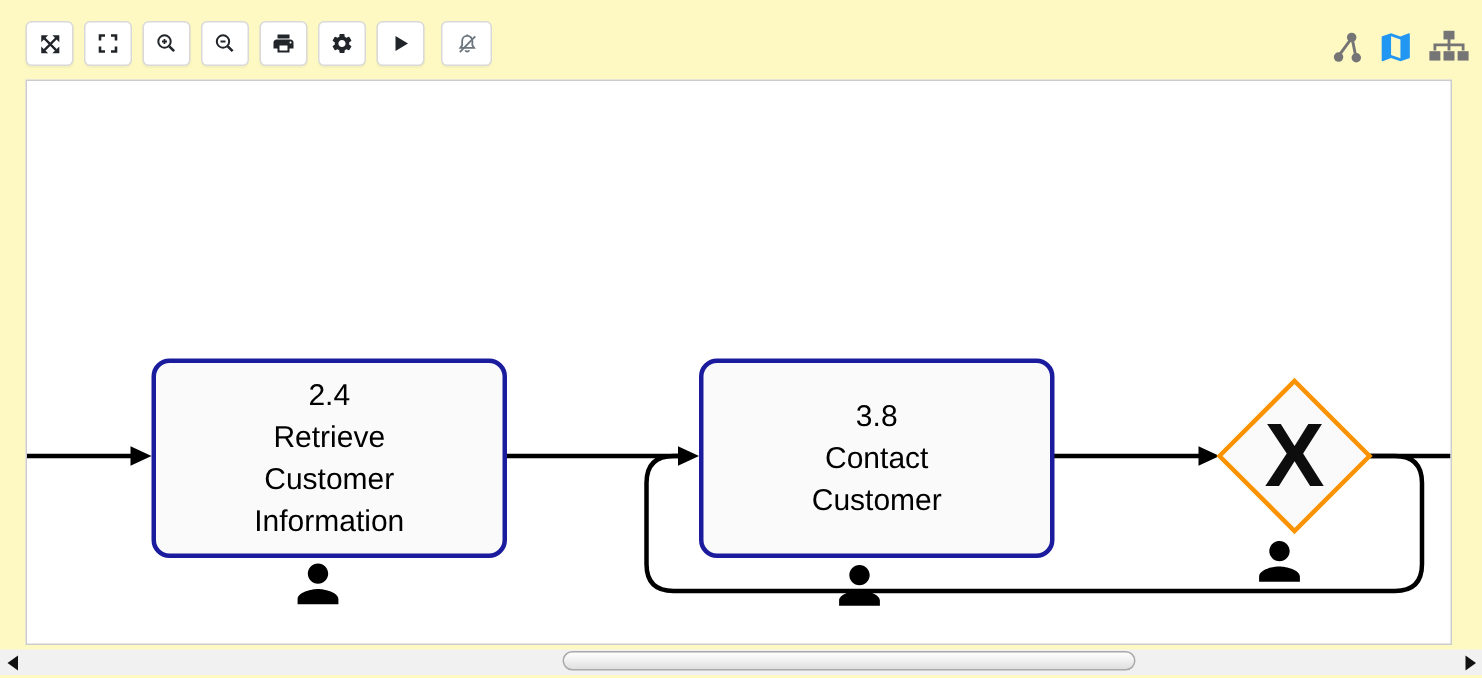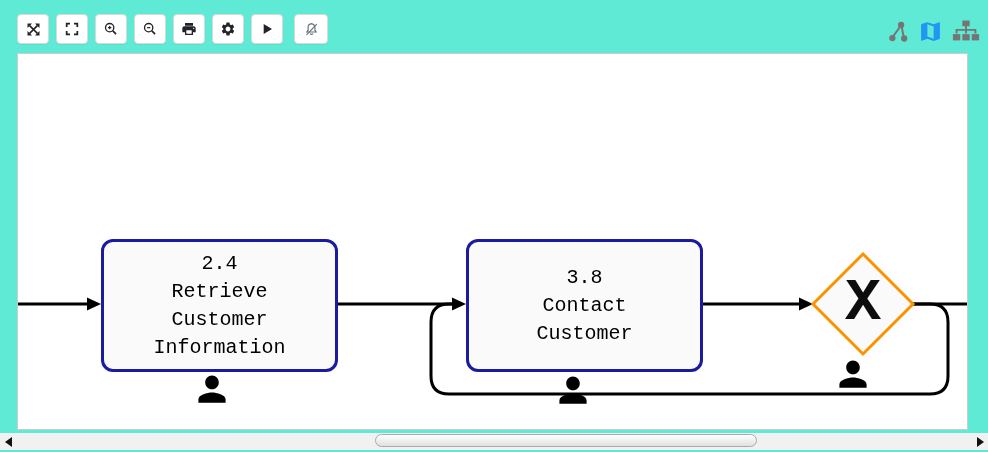--- a/index.html
+++ b/index.html
@@ -1,18 +1,18 @@
 <!DOCTYPE html>
 <html><head>
 <meta charset="utf-8">
 <style>
   html,body{margin:0;padding:0;background:#fff;}
   .screen{
-    position:relative;width:988px;height:452px;background:#5eead4;overflow:hidden;
-    font-family:Liberation Mono, monospace;color:#000;
+    position:relative;width:988px;height:452px;background:#fef9c3;overflow:hidden;
+    font-family:Liberation Sans, sans-serif;color:#000;
   }
   
   .toolbar{position:absolute;left:17px;top:14px;display:flex;gap:7px;align-items:center;}
   .tb-btn{
     width:32px;height:30px;background:#fff;border:1px solid #d9d9d9;border-radius:4px;
     display:flex;align-items:center;justify-content:center;box-sizing:border-box;
     box-shadow:0 1px 1px rgba(0,0,0,.04);cursor:pointer;padding:0;
   }
   .tb-btn svg{display:block;}
   .tb-btn.muted-btn{margin-left:4px;width:34px;}

